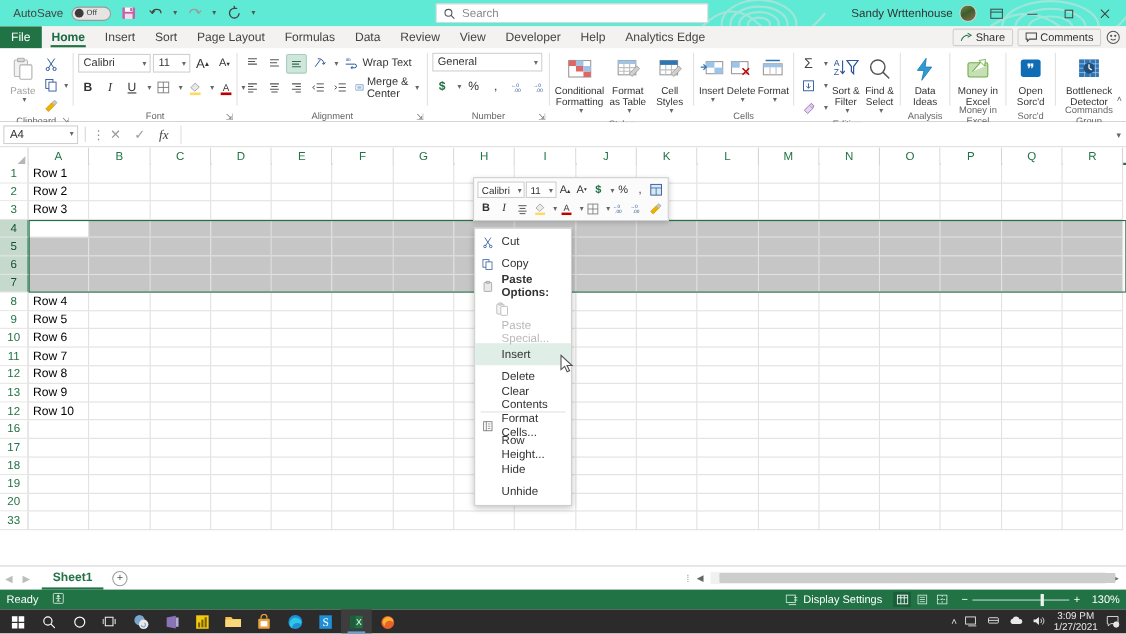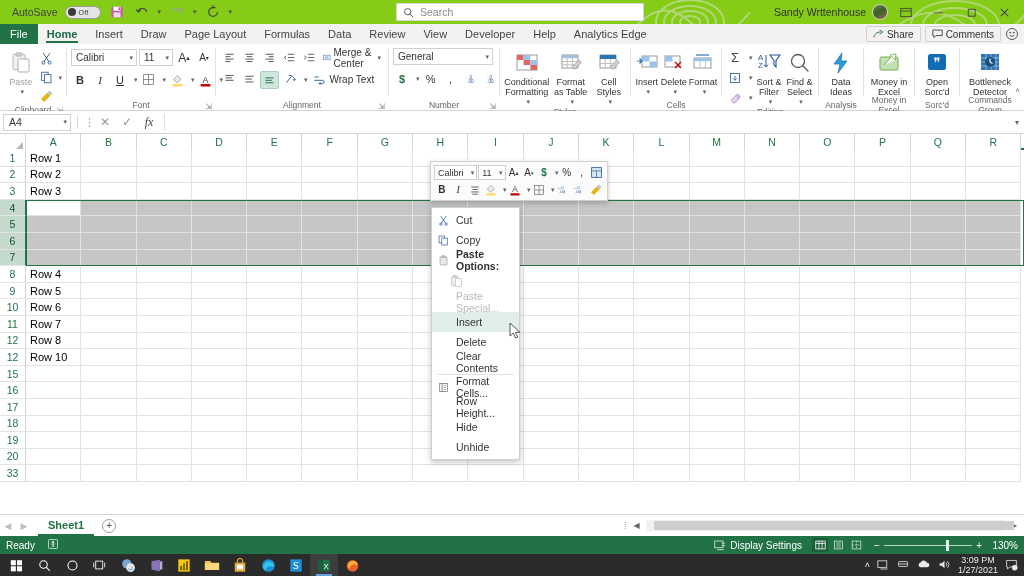--- a/index.html
+++ b/index.html
@@ -9,21 +9,21 @@
     font-family: "Liberation Sans", sans-serif;
     font-size: 11px;
     color: #333;
     background: #fff;
   }
   .app { position: relative; width: 1024px; height: 576px; }
 
   
   .titlebar {
     position: absolute; top: 0; left: 0; width: 1024px; height: 24px;
-    background: #84cc16;
+    background: #5eead4;
     display: flex; align-items: center;
   }
   .tb-left { display: flex; align-items: center; padding-left: 12px; gap: 7px; }
   .autosave-label { font-size: 10.5px; color: #444; }
   .toggle {
     width: 36px; height: 13px; border-radius: 7px;
     background: #e6e4e2; border: 1px solid #9a9a9a;
     display: flex; align-items: center; position: relative;
   }
   .toggle .knob {
@@ -373,21 +373,21 @@
             <path d="M2 2 L10 10 M10 2 L2 10"></path>
           </svg>
       </span>
     </div>
   </div>
 
   <div class="tabs">
     <div class="tab-file">File</div>
     <div class="tab active">Home</div>
     <div class="tab">Insert</div>
-    <div class="tab">Draw</div>
+    <div class="tab">Sort</div>
     <div class="tab">Page Layout</div>
     <div class="tab">Formulas</div>
     <div class="tab">Data</div>
     <div class="tab">Review</div>
     <div class="tab">View</div>
     <div class="tab">Developer</div>
     <div class="tab">Help</div>
     <div class="tab">Analytics Edge</div>
 
     <div class="tabs-right">
@@ -508,57 +508,20 @@
         <span class="dlg">⇲</span>
       </div>
     </div>
     <div class="group-sep"></div>
 
     <div class="group" style="width:172px">
       <div class="group-body" style="flex-direction:column;gap:3px;padding-top:4px">
         <div class="smallrow">
           <span class="sbtn">
             <svg width="13" height="13" viewBox="0 0 16 16" stroke="#555" stroke-width="1.2">
-                <path d="M3 4 H13 M3 7 H9 M3 10 H13 M3 13 H9"></path>
-              </svg>
-            </span>
-          <span class="sbtn">
-            <svg width="13" height="13" viewBox="0 0 16 16" stroke="#555" stroke-width="1.2">
-                <path d="M3 4 H13 M4.5 7 H11.5 M3 10 H13 M4.5 13 H11.5"></path>
-              </svg>
-            </span>
-          <span class="sbtn">
-            <svg width="13" height="13" viewBox="0 0 16 16" stroke="#555" stroke-width="1.2">
-                <path d="M3 4 H13 M7 7 H13 M3 10 H13 M7 13 H13"></path>
-              </svg>
-            </span>
-          <span class="sbtn">
-            <svg width="13" height="13" viewBox="0 0 16 16" stroke="#555" stroke-width="1.1" fill="none">
-                <path d="M6 4 H14 M6 8 H14 M6 12 H14"></path>
-                <path d="M4 6 L1.5 8 L4 10"></path>
-              </svg>
-            </span>
-          <span class="sbtn">
-            <svg width="13" height="13" viewBox="0 0 16 16" stroke="#555" stroke-width="1.1" fill="none">
-                <path d="M6 4 H14 M6 8 H14 M6 12 H14"></path>
-                <path d="M1.5 6 L4 8 L1.5 10"></path>
-              </svg>
-            </span>
-          <span class="lblbtn">
-            <svg width="14" height="13" viewBox="0 0 16 16">
-                <rect x="1" y="3" width="14" height="10" fill="#fff" stroke="#2b579a" stroke-width="1"></rect>
-                <rect x="4" y="5.5" width="8" height="5" fill="#9dc3e6"></rect>
-              </svg>
-            <span>Merge &amp; Center</span>
-            <span class="caret">▾</span>
-          </span>
-        </div>
-        <div class="smallrow">
-          <span class="sbtn">
-            <svg width="13" height="13" viewBox="0 0 16 16" stroke="#555" stroke-width="1.2">
                 <path d="M3 3 H13 M3 6 H11 M3 9 H13"></path>
               </svg>
             </span>
           <span class="sbtn">
             <svg width="13" height="13" viewBox="0 0 16 16" stroke="#555" stroke-width="1.2">
                 <path d="M3 4 H13 M3 7.5 H11 M3 11 H13"></path>
               </svg>
             </span>
           <span class="sbtn on">
             <svg width="13" height="13" viewBox="0 0 16 16" stroke="#2f6f4f" stroke-width="1.2">
@@ -573,20 +536,57 @@
               </svg>
             </span>
           <span class="caret">▾</span>
           <span class="lblbtn">
             <svg width="14" height="13" viewBox="0 0 16 16" fill="none" stroke="#2b579a" stroke-width="1.1">
                 <text x="1" y="6" font-size="5" fill="#2b579a" stroke="none" font-family="Liberation Sans">ab</text>
                 <path d="M1 9 H11 A2 2 0 0 1 11 13 H7"></path>
                 <path d="M8.5 11.2 L7 13 L8.5 14.6"></path>
               </svg>
             <span>Wrap Text</span>
+          </span>
+        </div>
+        <div class="smallrow">
+          <span class="sbtn">
+            <svg width="13" height="13" viewBox="0 0 16 16" stroke="#555" stroke-width="1.2">
+                <path d="M3 4 H13 M3 7 H9 M3 10 H13 M3 13 H9"></path>
+              </svg>
+            </span>
+          <span class="sbtn">
+            <svg width="13" height="13" viewBox="0 0 16 16" stroke="#555" stroke-width="1.2">
+                <path d="M3 4 H13 M4.5 7 H11.5 M3 10 H13 M4.5 13 H11.5"></path>
+              </svg>
+            </span>
+          <span class="sbtn">
+            <svg width="13" height="13" viewBox="0 0 16 16" stroke="#555" stroke-width="1.2">
+                <path d="M3 4 H13 M7 7 H13 M3 10 H13 M7 13 H13"></path>
+              </svg>
+            </span>
+          <span class="sbtn">
+            <svg width="13" height="13" viewBox="0 0 16 16" stroke="#555" stroke-width="1.1" fill="none">
+                <path d="M6 4 H14 M6 8 H14 M6 12 H14"></path>
+                <path d="M4 6 L1.5 8 L4 10"></path>
+              </svg>
+            </span>
+          <span class="sbtn">
+            <svg width="13" height="13" viewBox="0 0 16 16" stroke="#555" stroke-width="1.1" fill="none">
+                <path d="M6 4 H14 M6 8 H14 M6 12 H14"></path>
+                <path d="M1.5 6 L4 8 L1.5 10"></path>
+              </svg>
+            </span>
+          <span class="lblbtn">
+            <svg width="14" height="13" viewBox="0 0 16 16">
+                <rect x="1" y="3" width="14" height="10" fill="#fff" stroke="#2b579a" stroke-width="1"></rect>
+                <rect x="4" y="5.5" width="8" height="5" fill="#9dc3e6"></rect>
+              </svg>
+            <span>Merge &amp; Center</span>
+            <span class="caret">▾</span>
           </span>
         </div>
       </div>
       <div class="group-label">
         <span>Alignment</span>
         <span class="dlg">⇲</span>
       </div>
     </div>
     <div class="group-sep"></div>
 
@@ -1112,43 +1112,43 @@
           <div class="cell" style="width: 55.3px;"></div>
           <div class="cell" style="width: 55.3px;"></div>
           <div class="cell" style="width: 55.3px;"></div>
           <div class="cell" style="width: 55.3px;"></div>
           <div class="cell" style="width: 55.3px;"></div>
           <div class="cell" style="width: 55.3px;"></div>
           <div class="cell" style="width: 55.3px;"></div>
           <div class="cell" style="width: 55.3px;"></div>
         </div>
         <div class="row">
+          <div class="rh">13</div>
+          <div class="cell" style="width: 55.3px;">Row 9</div>
+          <div class="cell" style="width: 55.3px;"></div>
+          <div class="cell" style="width: 55.3px;"></div>
+          <div class="cell" style="width: 55.3px;"></div>
+          <div class="cell" style="width: 55.3px;"></div>
+          <div class="cell" style="width: 55.3px;"></div>
+          <div class="cell" style="width: 55.3px;"></div>
+          <div class="cell" style="width: 55.3px;"></div>
+          <div class="cell" style="width: 55.3px;"></div>
+          <div class="cell" style="width: 55.3px;"></div>
+          <div class="cell" style="width: 55.3px;"></div>
+          <div class="cell" style="width: 55.3px;"></div>
+          <div class="cell" style="width: 55.3px;"></div>
+          <div class="cell" style="width: 55.3px;"></div>
+          <div class="cell" style="width: 55.3px;"></div>
+          <div class="cell" style="width: 55.3px;"></div>
+          <div class="cell" style="width: 55.3px;"></div>
+          <div class="cell" style="width: 55.3px;"></div>
+        </div>
+        <div class="row">
           <div class="rh">12</div>
           <div class="cell" style="width: 55.3px;">Row 10</div>
-          <div class="cell" style="width: 55.3px;"></div>
-          <div class="cell" style="width: 55.3px;"></div>
-          <div class="cell" style="width: 55.3px;"></div>
-          <div class="cell" style="width: 55.3px;"></div>
-          <div class="cell" style="width: 55.3px;"></div>
-          <div class="cell" style="width: 55.3px;"></div>
-          <div class="cell" style="width: 55.3px;"></div>
-          <div class="cell" style="width: 55.3px;"></div>
-          <div class="cell" style="width: 55.3px;"></div>
-          <div class="cell" style="width: 55.3px;"></div>
-          <div class="cell" style="width: 55.3px;"></div>
-          <div class="cell" style="width: 55.3px;"></div>
-          <div class="cell" style="width: 55.3px;"></div>
-          <div class="cell" style="width: 55.3px;"></div>
-          <div class="cell" style="width: 55.3px;"></div>
-          <div class="cell" style="width: 55.3px;"></div>
-          <div class="cell" style="width: 55.3px;"></div>
-        </div>
-        <div class="row">
-          <div class="rh">15</div>
-          <div class="cell" style="width: 55.3px;"></div>
           <div class="cell" style="width: 55.3px;"></div>
           <div class="cell" style="width: 55.3px;"></div>
           <div class="cell" style="width: 55.3px;"></div>
           <div class="cell" style="width: 55.3px;"></div>
           <div class="cell" style="width: 55.3px;"></div>
           <div class="cell" style="width: 55.3px;"></div>
           <div class="cell" style="width: 55.3px;"></div>
           <div class="cell" style="width: 55.3px;"></div>
           <div class="cell" style="width: 55.3px;"></div>
           <div class="cell" style="width: 55.3px;"></div>

